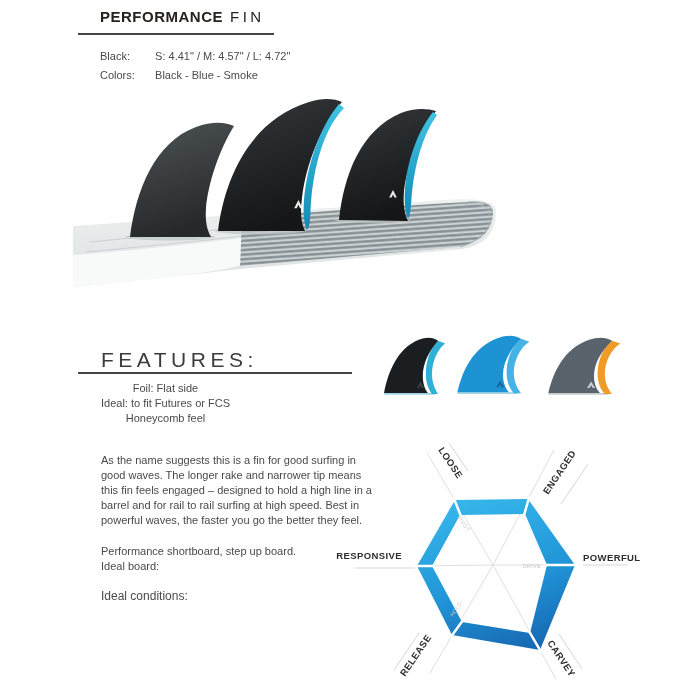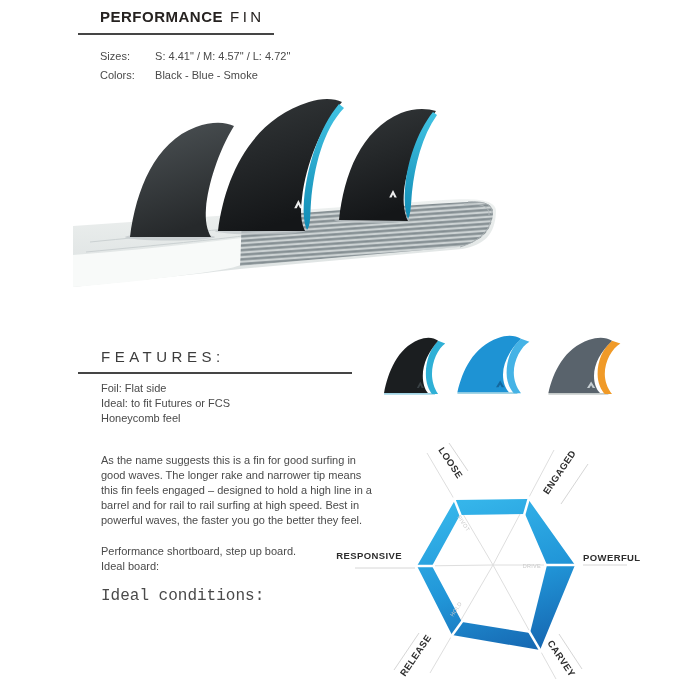--- a/index.html
+++ b/index.html
@@ -9,26 +9,26 @@
   
   .title{left:100px;top:8px;font-size:15px;color:#262220;white-space:nowrap;}
   .title .bold{font-weight:700;letter-spacing:.5px;}
   .title .light{font-weight:400;letter-spacing:3.5px;margin-left:7px;}
   .rule{background:#454545;height:2px;}
   .rule-title{left:78px;top:33px;width:196px;}
   .spec-row{left:100px;font-size:11px;color:#4a4a4a;white-space:nowrap;}
   .spec-row .lbl{display:inline-block;width:52px;}
   .sizes{top:50px;} .colors{top:69px;}
   
-  .feat-head{left:101px;top:348px;font-size:15px;color:#3c3c3c;letter-spacing:4.5px;font-weight:400;}
+  .feat-head{left:101px;top:348px;font-size:21px;color:#3c3c3c;letter-spacing:4.5px;font-weight:400;}
   .rule-feat{left:78px;top:372px;width:274px;height:1.5px;}
-  .specs{left:101px;top:381px;font-size:11px;line-height:15px;color:#4a4a4a;}
+  .specs{left:101px;top:381px;font-size:11px;line-height:15px;color:#4a4a4a;text-align:center;}
   .desc{left:101px;top:453px;width:278px;font-size:11px;line-height:15px;color:#4a4a4a;}
   .ideal-board{left:101px;top:544px;font-size:11px;line-height:15px;}
-  .ideal-cond{left:101px;top:589px;font-size:16px;line-height:15px;font-family:Liberation Mono, monospace;}
+  .ideal-cond{left:101px;top:589px;font-size:12px;line-height:15px;}
   
   .photo{left:60px;top:90px;}
   .thumbs{left:375px;top:328px;}
   .radar{left:335px;top:425px;}
   svg text{font-family:"Liberation Sans",sans-serif;}
   .axis-label{font-size:9.5px;font-weight:700;fill:#2d2d2d;letter-spacing:.4px;}
   .inner-label{font-size:5.5px;fill:#c9c9c9;letter-spacing:.3px;}
   .spoke{stroke:#dedede;stroke-width:1;fill:none;}
   .underl{stroke:#d6d6d6;stroke-width:1;fill:none;}
   .bandcut{stroke:#ffffff;stroke-width:2.5;fill:none;}
@@ -37,21 +37,21 @@
 </style>
 </head>
 <body>
 
 <div class="abs title">
   <span class="bold">PERFORMANCE</span><span class="light">FIN</span>
 </div>
 <div class="abs rule rule-title"></div>
 
 <div class="abs spec-row sizes">
-  <span class="lbl">Sizes:</span>
+  <span class="lbl">Black:</span>
   <span class="val">S: 4.41"  /  M: 4.57"  /  L: 4.72"</span>
 </div>
 <div class="abs spec-row colors">
   <span class="lbl">Colors:</span>
   <span class="val">Black  -  Blue  -  Smoke</span>
 </div>
 
 <svg class="abs photo" width="445" height="205" viewBox="0 0 445 205">
   <defs>
     <linearGradient id="boardGrad" x1="0" y1="0" x2="0" y2="1">

